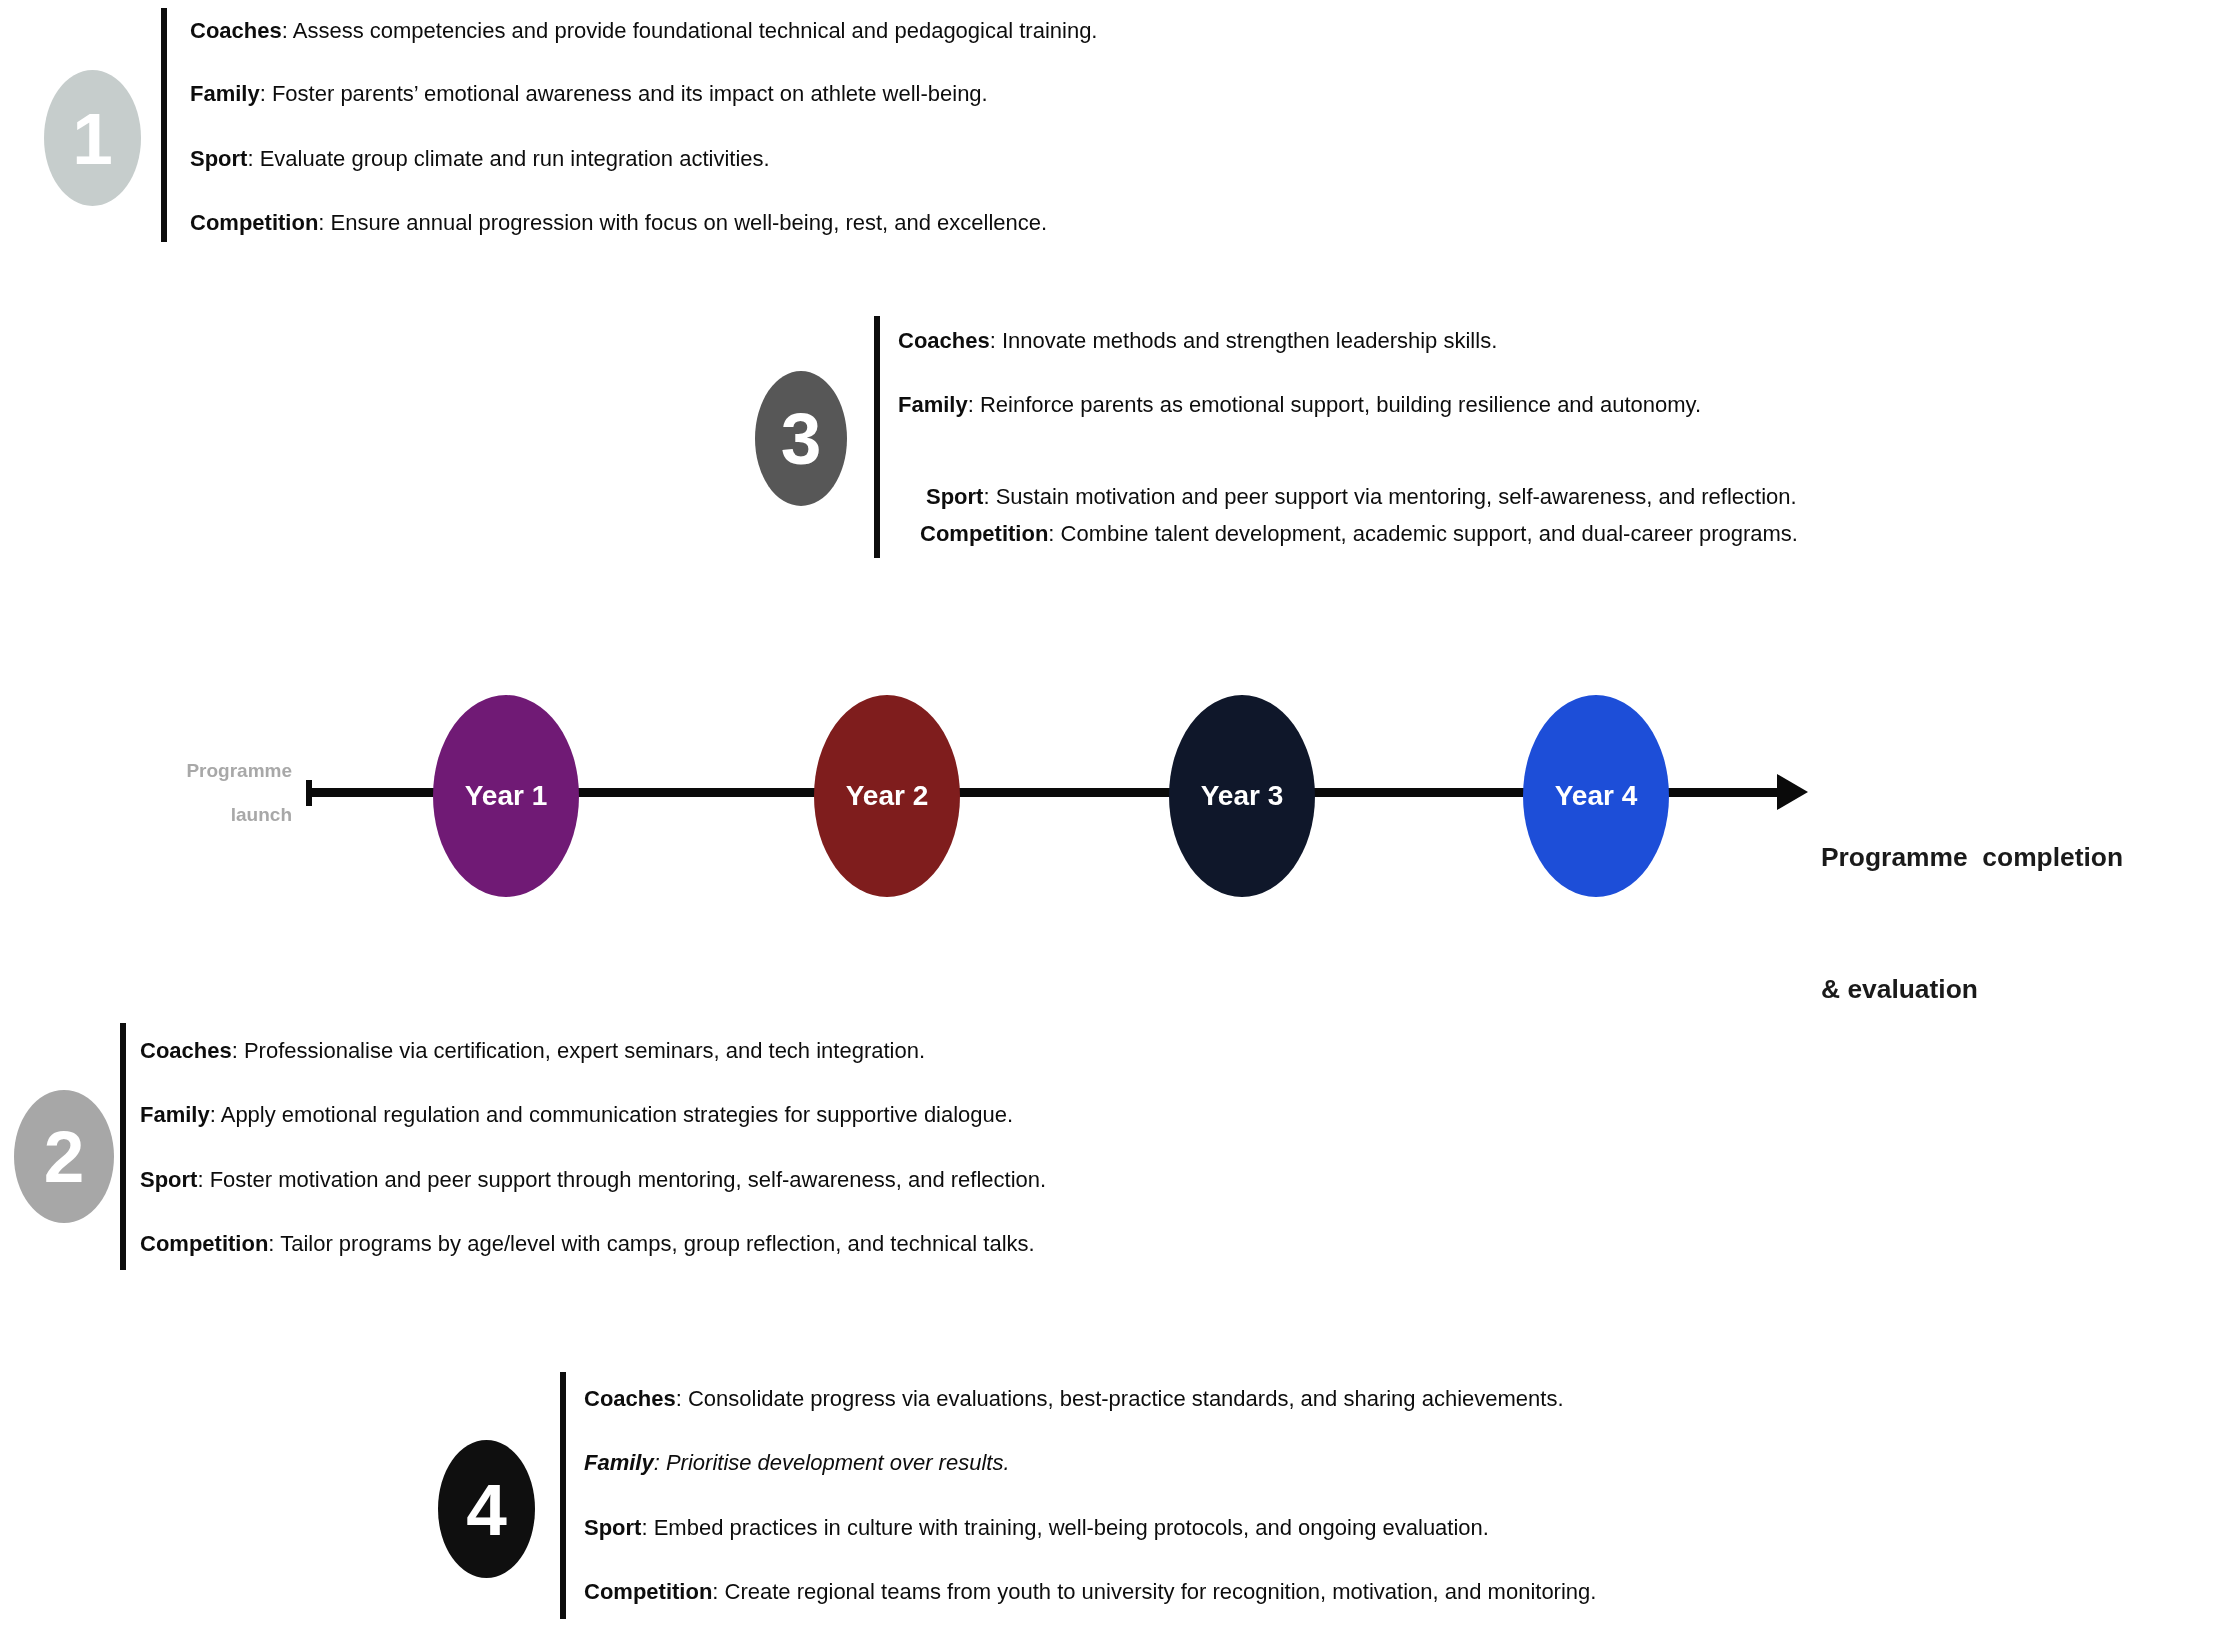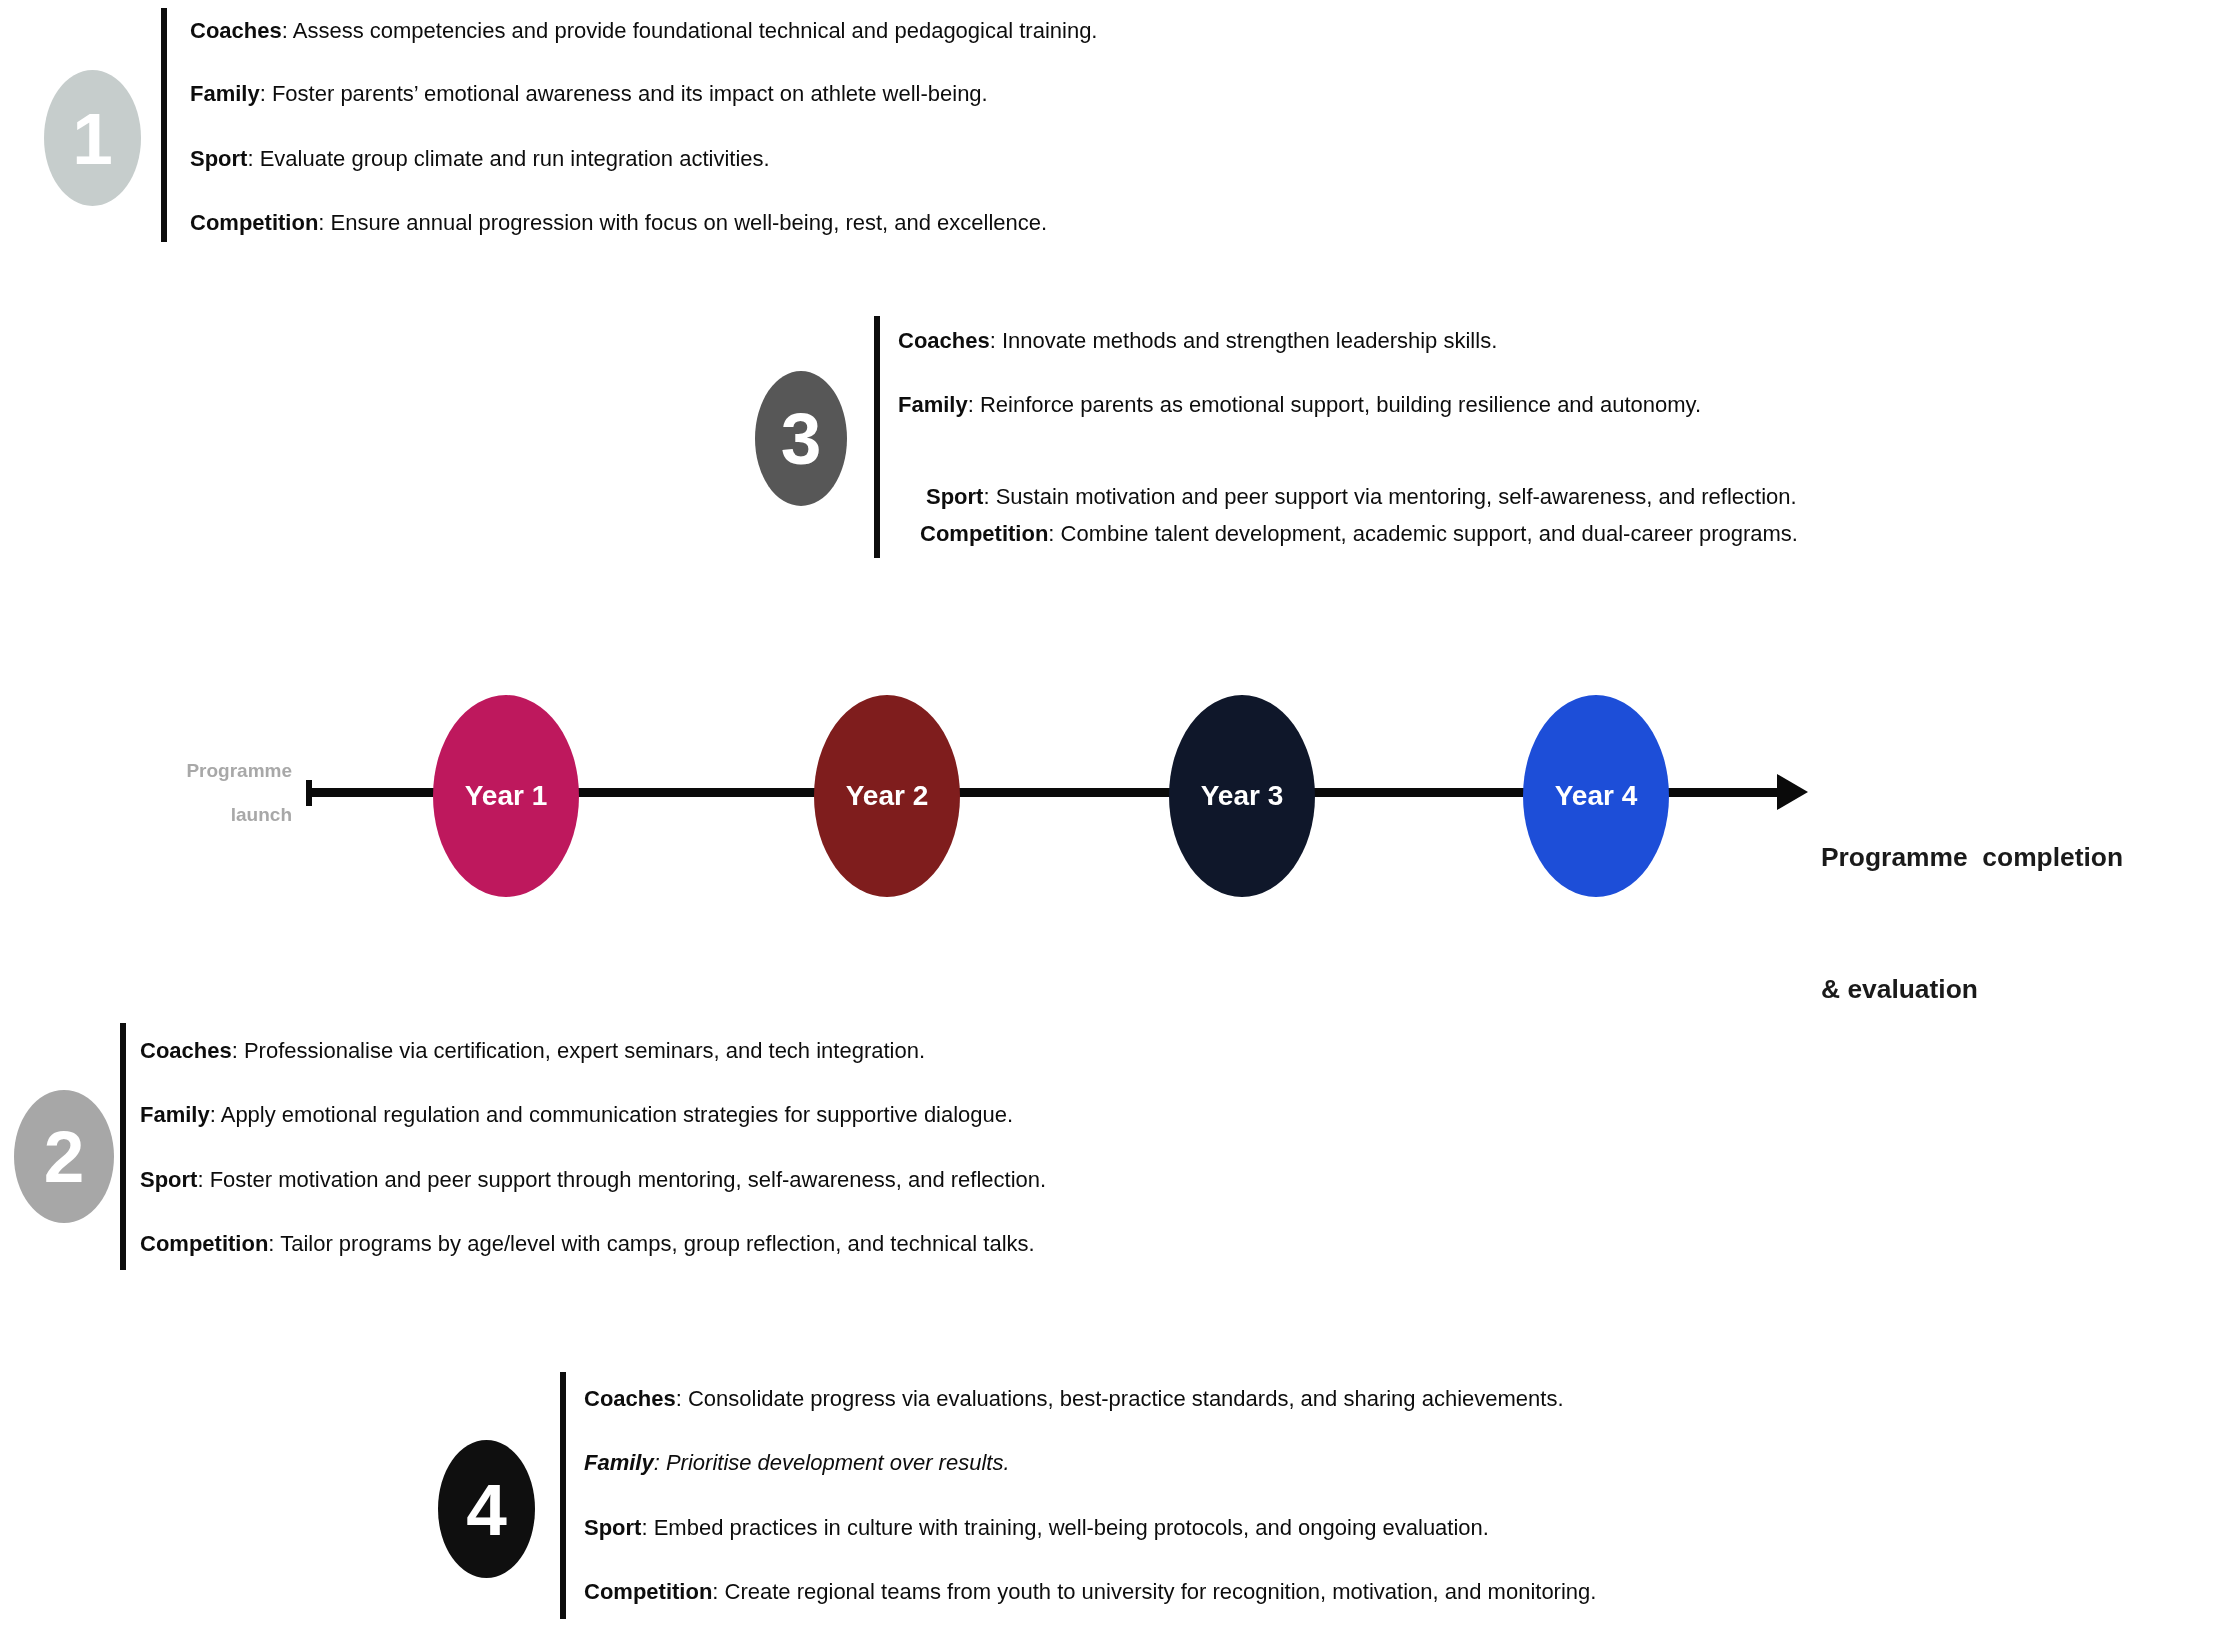--- a/index.html
+++ b/index.html
@@ -122,21 +122,21 @@
 
   <section>
     <div class="start-label">
       <div>Programme</div>
       <div>launch</div>
     </div>
     <div class="tl-tick"></div>
     <div class="tl-line"></div>
     <div class="tl-arrow"></div>
 
-    <div class="year" style="left: 433px; background: #be185d;">
+    <div class="year" style="left: 433px; background: #701a75;">
       <span>Year 1</span>
     </div>
     <div class="year" style="left: 814px; background: #7f1d1d;">
       <span>Year 2</span>
     </div>
     <div class="year" style="left: 1169px; background: #0f172a;">
       <span>Year 3</span>
     </div>
     <div class="year" style="left: 1523px; background: #1d4ed8;">
       <span>Year 4</span>

